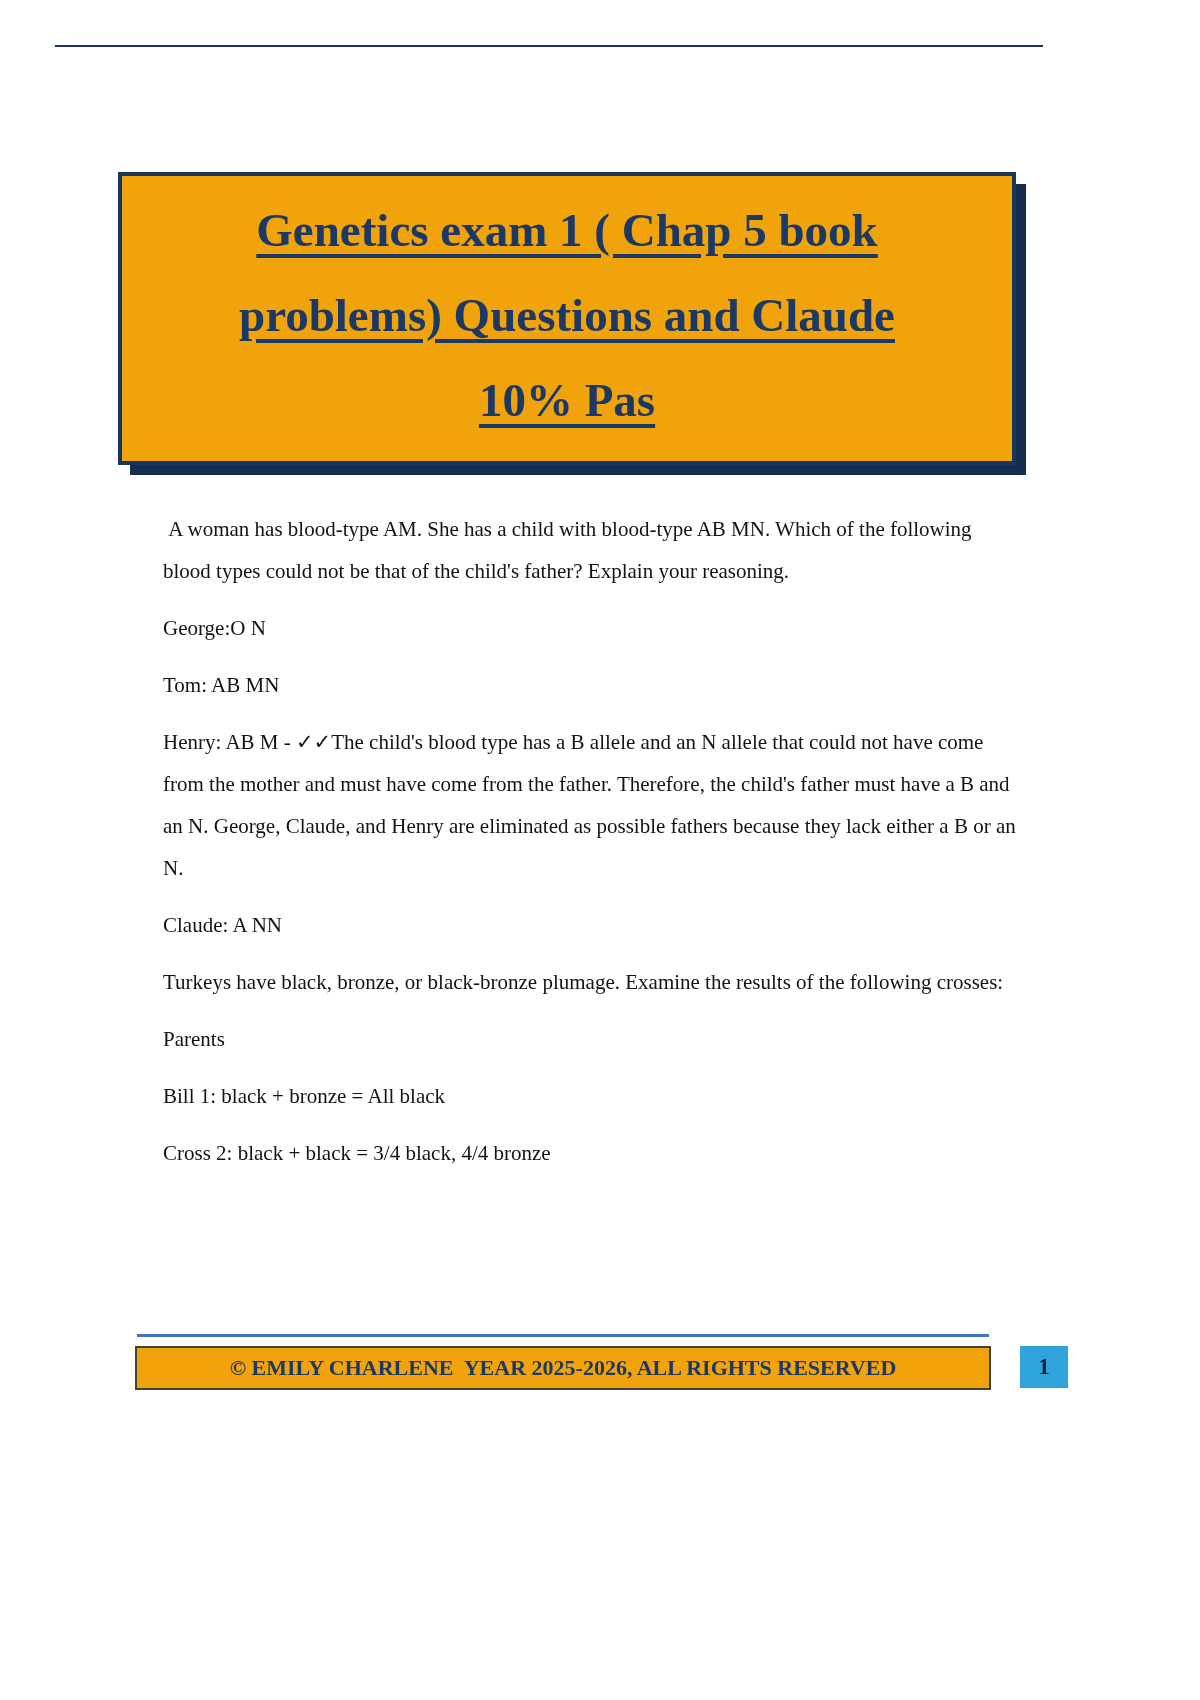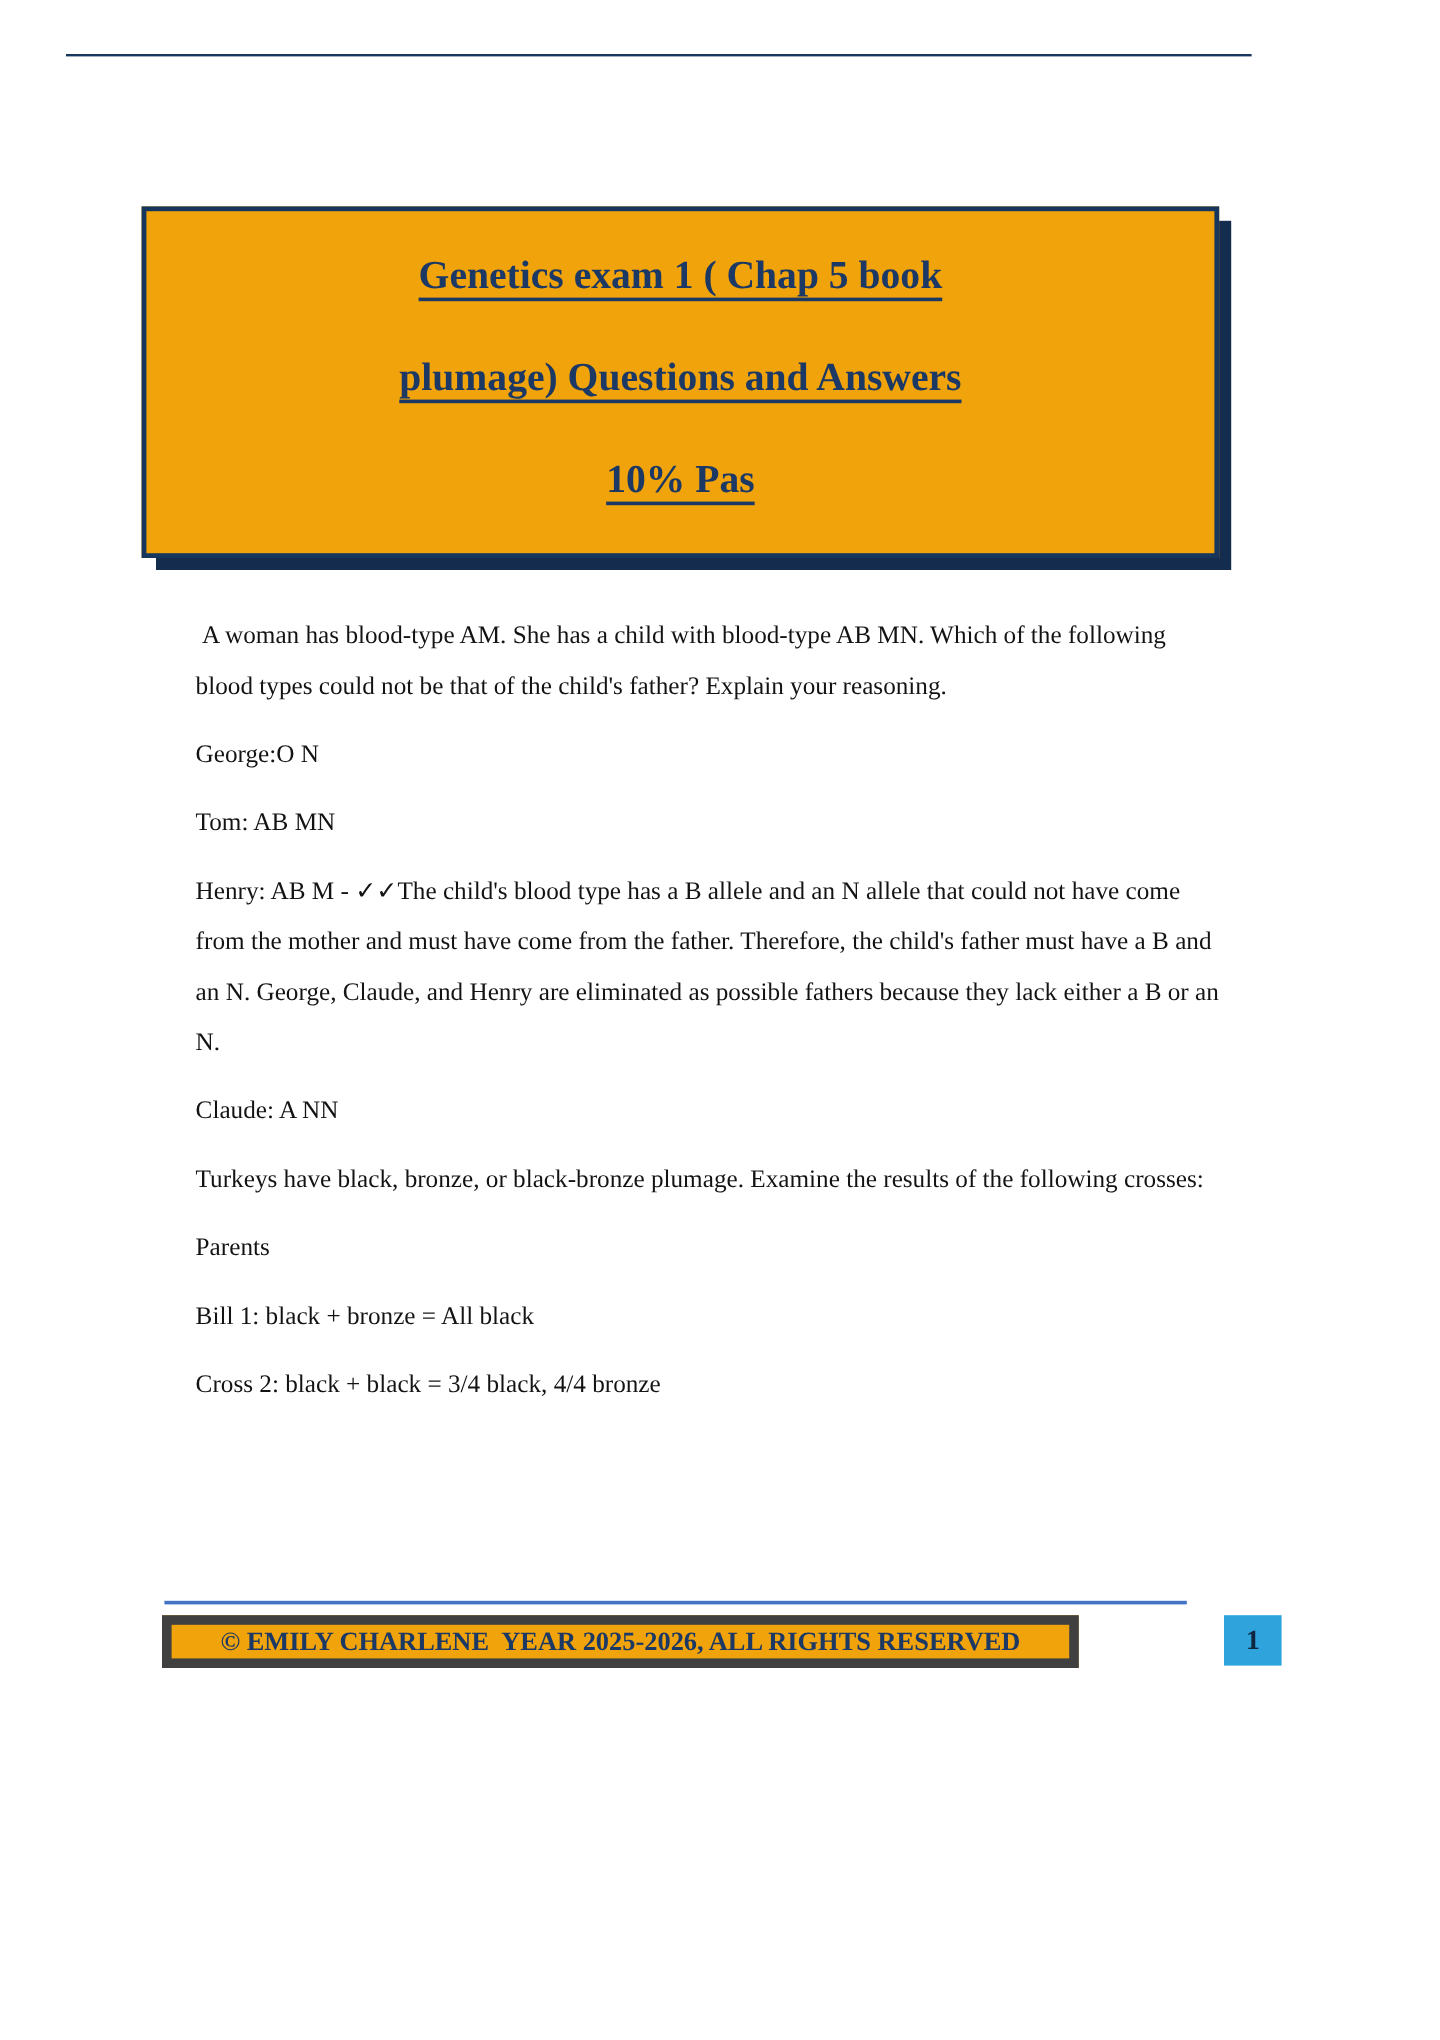--- a/index.html
+++ b/index.html
@@ -31,21 +31,21 @@
     top: 172px;
     width: 898px;
     background: #f0a30a;
     border: 4px solid #17365d;
     box-shadow: 11px 11px 0 -1px #142c4e;
     padding: 12px 30px 18px 30px;
   }
   .title-line {
     color: #1c3864;
     font-weight: bold;
-    font-size: 33px;
+    font-size: 47px;
     line-height: 85px;
     text-align: center;
     text-decoration: underline;
     text-underline-offset: 8px;
     white-space: pre-wrap;
   }
   .content {
     position: absolute;
     left: 135px;
     top: 508px;
@@ -63,24 +63,24 @@
     position: absolute;
     left: 137px;
     top: 1334px;
     width: 852px;
     border-top: 3px solid #4472c4;
   }
   .footer-bar {
     position: absolute;
     left: 135px;
     top: 1346px;
-    width: 764px;
+    width: 856px;
     height: 44px;
     background: #f0a30a;
-    border: 8px solid #404040;
+    border: 2px solid #404040;
     display: flex;
     align-items: center;
     justify-content: center;
   }
   .footer-text {
     color: #1c3864;
     font-weight: bold;
     font-size: 22px;
     white-space: pre-wrap;
     text-align: center;
@@ -104,21 +104,21 @@
 </style>
 </head>
 <body>
 
 <div class="page">
 
   <div class="top-rule"></div>
 
   <div class="title-box">
     <div class="title-line">Genetics exam 1 ( Chap 5 book</div>
-    <div class="title-line">plumage) Questions and Answers</div>
+    <div class="title-line">problems) Questions and Claude</div>
     <div class="title-line">10% Pas</div>
   </div>
 
   <div class="content">
     <p class="para"> A woman has blood-type AM. She has a child with blood-type AB MN. Which of the following blood types could not be that of the child's father? Explain your reasoning.</p>
     <p class="para">George:O N</p>
     <p class="para">Tom: AB MN</p>
     <p class="para">Henry: AB M - ✓✓The child's blood type has a B allele and an N allele that could not have come from the mother and must have come from the father. Therefore, the child's father must have a B and an N. George, Claude, and Henry are eliminated as possible fathers because they lack either a B or an N.</p>
     <p class="para">Claude: A NN</p>
     <p class="para">Turkeys have black, bronze, or black-bronze plumage. Examine the results of the following crosses:</p>

